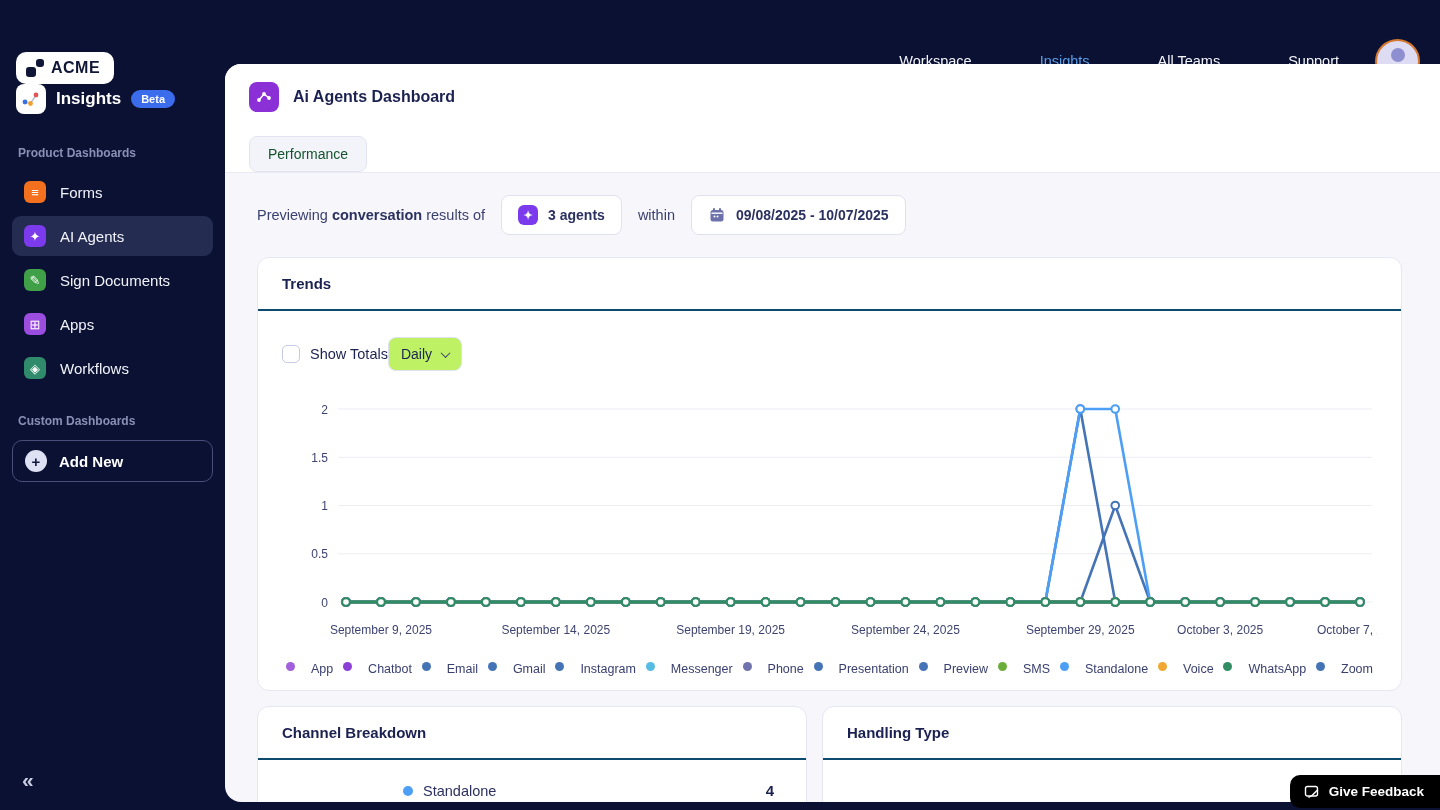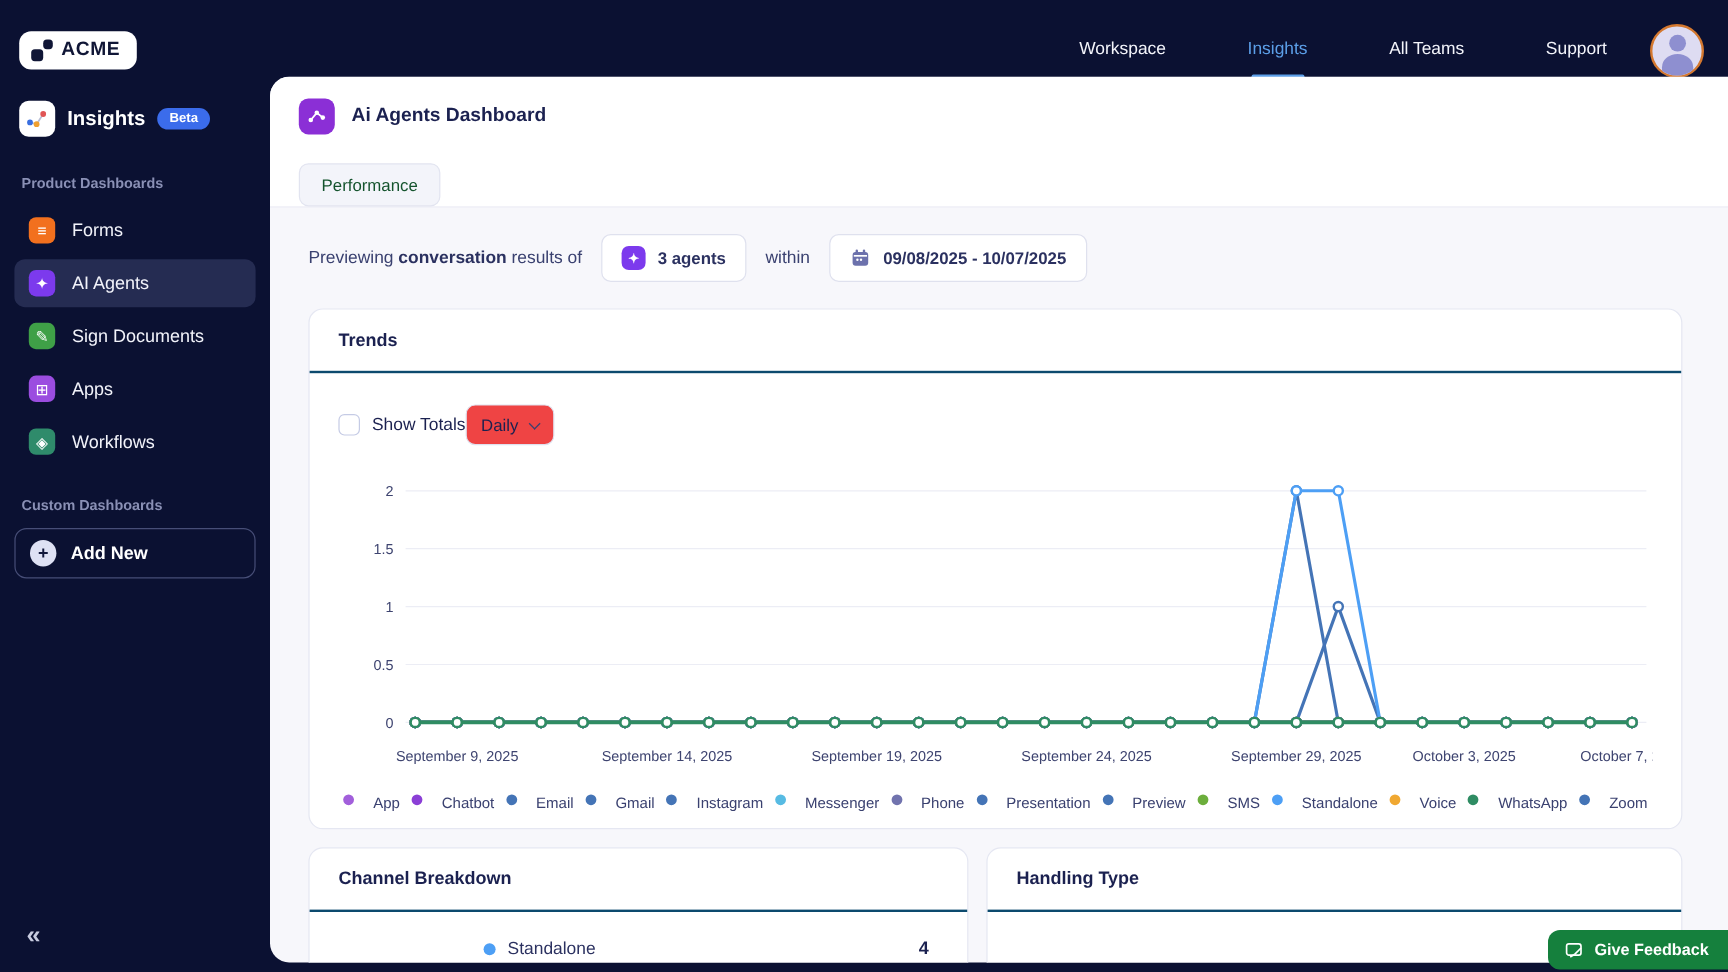--- a/index.html
+++ b/index.html
@@ -1,20 +1,20 @@
 <!DOCTYPE html>
 <html><head>
 <meta charset="utf-8">
 <style>
   *{margin:0;padding:0;box-sizing:border-box;}
   html,body{width:1440px;height:810px;overflow:hidden;}
   body{background:#0B1132;font-family:"Liberation Sans",sans-serif;position:relative;}
 
   
-  .topbar{position:absolute;left:0;top:0;width:1440px;height:84px;display:flex;align-items:center;justify-content:space-between;padding:0 16px;}
+  .topbar{position:absolute;left:0;top:0;width:1440px;height:84px;display:flex;align-items:flex-end;justify-content:space-between;padding:0 16px;}
   .logo{background:#fff;border-radius:10px;padding:7px 14px 7px 10px;display:flex;align-items:center;gap:7px;cursor:pointer;}
   .logo-mark{position:relative;width:18px;height:18px;display:inline-block;}
   .logo-mark .sq{position:absolute;background:#101636;border-radius:3px;}
   .logo-mark .sq1{width:10px;height:10px;left:0;bottom:0;}
   .logo-mark .sq2{width:8px;height:8px;right:0;top:0;}
   .logo-text{font-weight:bold;font-size:16px;color:#101636;letter-spacing:.5px;}
   .top-right{display:flex;align-items:center;gap:32px;padding-right:4px;}
   .nav-link{color:#F4F5FB;font-size:14.5px;font-weight:500;cursor:pointer;position:relative;padding-bottom:2px;margin-left:36px;}
   .nav-link.active{color:#5C9FE8;}
   .nav-link.active::after{content:"";position:absolute;left:50%;transform:translateX(-50%);bottom:-14px;width:44px;height:3px;border-radius:2px;background:#5C9FE8;}
@@ -56,40 +56,40 @@
   .chip-btn{background:#fff;border:1px solid #DFE1EE;border-radius:8px;height:40px;display:flex;align-items:center;gap:10px;padding:0 16px;font-size:14px;font-weight:600;color:#2B3160;cursor:pointer;font-family:inherit;}
   .mini-sq{width:20px;height:20px;border-radius:6px;background:#7C3AED;color:#fff;font-size:11px;display:flex;align-items:center;justify-content:center;}
 
   .card{background:#fff;border:1px solid #E5E7F2;border-radius:12px;}
   .card-header{padding:17px 24px;font-size:15px;font-weight:bold;color:#1B2150;border-bottom:2px solid #0c4a6e;}
   .trends-body{padding:26px 24px 14px 24px;}
   .controls-row{display:flex;align-items:center;}
   .check-row{display:flex;align-items:center;gap:10px;}
   .checkbox{width:18px;height:18px;border:1.5px solid #C5CBE5;border-radius:5px;background:#fff;cursor:pointer;}
   .check-label{font-size:14.5px;color:#1B2150;}
-  .select{background:#ef4444;border:1px solid #DFE1EE;border-radius:8px;height:34px;display:flex;align-items:center;gap:10px;padding:0 12px;font-size:14px;color:#1B2150;cursor:pointer;font-family:inherit;}
+  .select{background:#bef264;border:1px solid #DFE1EE;border-radius:8px;height:34px;display:flex;align-items:center;gap:10px;padding:0 12px;font-size:14px;color:#1B2150;cursor:pointer;font-family:inherit;}
   .caret{width:7px;height:7px;border-right:1.8px solid #3A4170;border-bottom:1.8px solid #3A4170;transform:rotate(45deg) translate(-1px,-1px);}
   .chart-wrap{margin-top:20px;}
   svg.chart{display:block;}
   .tick{font-size:12px;fill:#3E4470;font-family:"Liberation Sans",sans-serif;}
   .legend{display:flex;justify-content:space-between;align-items:center;margin-top:16px;padding:0 4px;}
   .legend-item{display:flex;gap:16px;cursor:pointer;}
   .legend-dot{width:9px;height:9px;border-radius:50%;}
   .legend-label{font-size:12.5px;color:#3A4170;}
 
   .cards-row{display:flex;gap:15px;margin-top:15px;}
   .bottom-card-left{width:550px;height:150px;}
   .bottom-card-right{flex:1;height:150px;}
   .bd-row{display:flex;align-items:center;margin-top:22px;padding:0 32px 0 145px;}
   .bd-label-group{display:flex;align-items:center;gap:10px;flex:1;}
   .bd-dot{width:10px;height:10px;border-radius:50%;}
   .bd-label{font-size:14.5px;color:#2B3160;}
   .bd-value{font-size:15px;font-weight:bold;color:#1B2150;}
 
-  .feedback-btn{position:absolute;right:0;bottom:2px;background:#15803d;border:none;color:#fff;font-size:13.5px;font-weight:600;border-radius:10px 0 0 10px;height:33px;display:flex;align-items:center;gap:9px;padding:0 16px 0 14px;cursor:pointer;font-family:inherit;z-index:50;}
+  .feedback-btn{position:absolute;right:0;bottom:2px;background:#000000;border:none;color:#fff;font-size:13.5px;font-weight:600;border-radius:10px 0 0 10px;height:33px;display:flex;align-items:center;gap:9px;padding:0 16px 0 14px;cursor:pointer;font-family:inherit;z-index:50;}
 </style>
 </head>
 <body>
 
 <div class="topbar">
   <div class="logo">
     <span class="logo-mark">
         <span class="sq sq1"></span>
         <span class="sq sq2"></span>
       </span>

